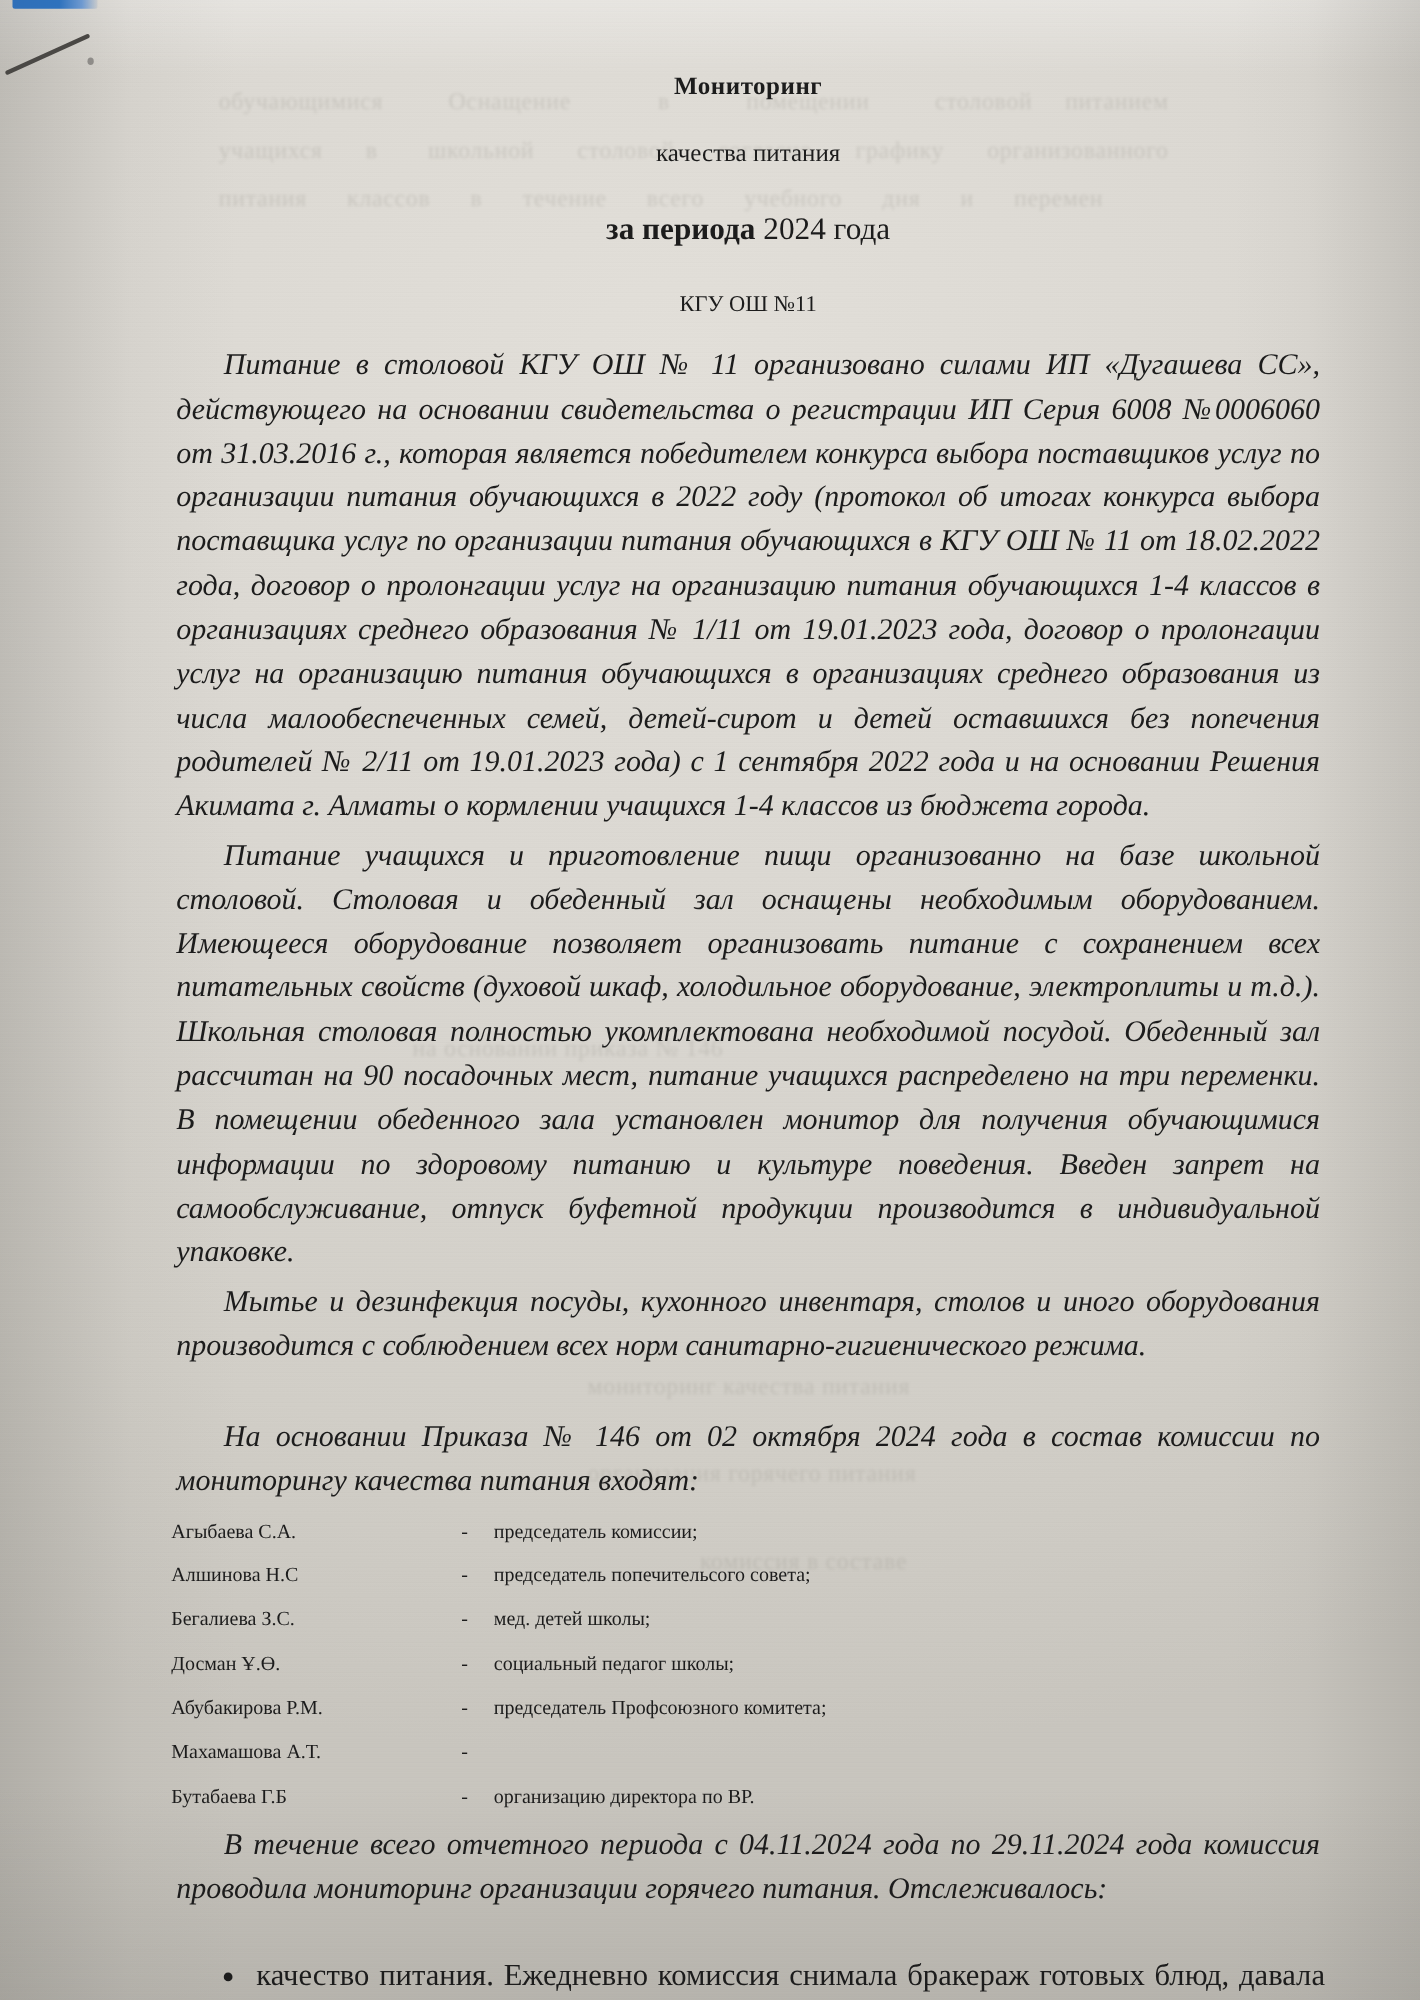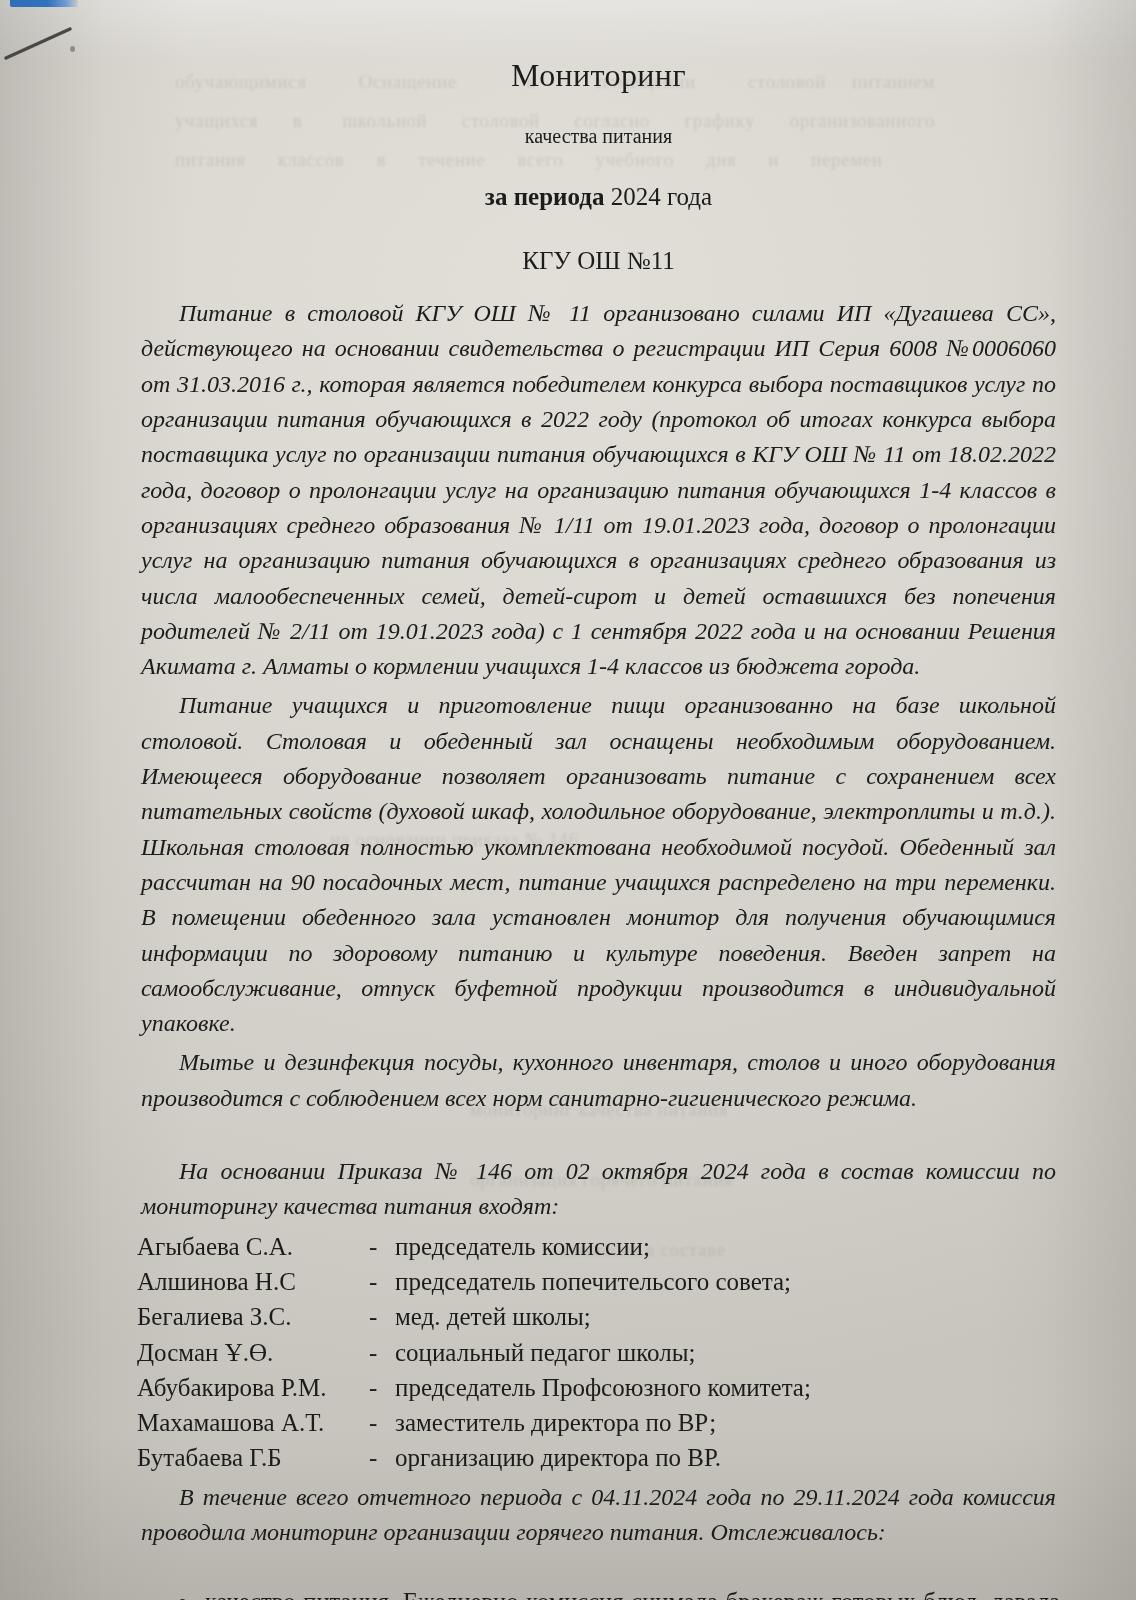--- a/index.html
+++ b/index.html
@@ -124,60 +124,60 @@
     top: 0;
     width: 923px;
     z-index: 4;
   }
 
   .title-block {
     padding-top: 58px;
     text-align: center;
   }
   .t-main {
-    font-size: 32px;
-    font-weight: normal;
+    font-size: 20px;
+    font-weight: bold;
     letter-spacing: 0.4px;
     margin: 0 0 32px 0;
     line-height: 1.1;
   }
   .t-sub {
     font-size: 20px;
     margin: 0 0 36px 0;
     line-height: 1.1;
   }
   .t-period {
     font-size: 25px;
     margin: 0 0 36px 0;
     line-height: 1.1;
   }
   .t-period b { font-weight: bold; }
   .t-school {
-    font-size: 25px;
+    font-size: 18px;
     margin: 0 0 22px 0;
     line-height: 1.1;
   }
 
   p.body {
     margin: 4px;
     font-size: 24px;
     line-height: 35.3px;
     text-align: justify;
     text-indent: 38px;
     text-justify: inter-word;
     font-style: italic;
   }
   .gap-medium { height: 30px; }
 
   
   .members { margin-top: 2px; }
   .member-row {
     display: flex;
     align-items: baseline;
-    font-size: 25px;
+    font-size: 16px;
     line-height: 35.3px;
     white-space: nowrap;
   }
   .member-name { width: 232px; flex: 0 0 232px; }
   .member-dash { width: 26px; flex: 0 0 26px; }
   .member-role { flex: 1 1 auto; }
 
   
   .bullets { margin-top: 34px; }
   .bullet-item {
@@ -272,21 +272,20 @@
 
       <div class="member-row">
         <span class="member-name">Абубакирова Р.М.</span>
         <span class="member-dash">-</span>
         <span class="member-role">председатель Профсоюзного комитета;</span>
       </div>
 
       <div class="member-row">
         <span class="member-name">Махамашова А.Т.</span>
         <span class="member-dash">-</span>
-        <span class="member-role">заместитель директора по ВР;</span>
       </div>
 
       <div class="member-row">
         <span class="member-name">Бутабаева Г.Б</span>
         <span class="member-dash">-</span>
         <span class="member-role">организацию директора по ВР.</span>
       </div>
 
     </div>
 

